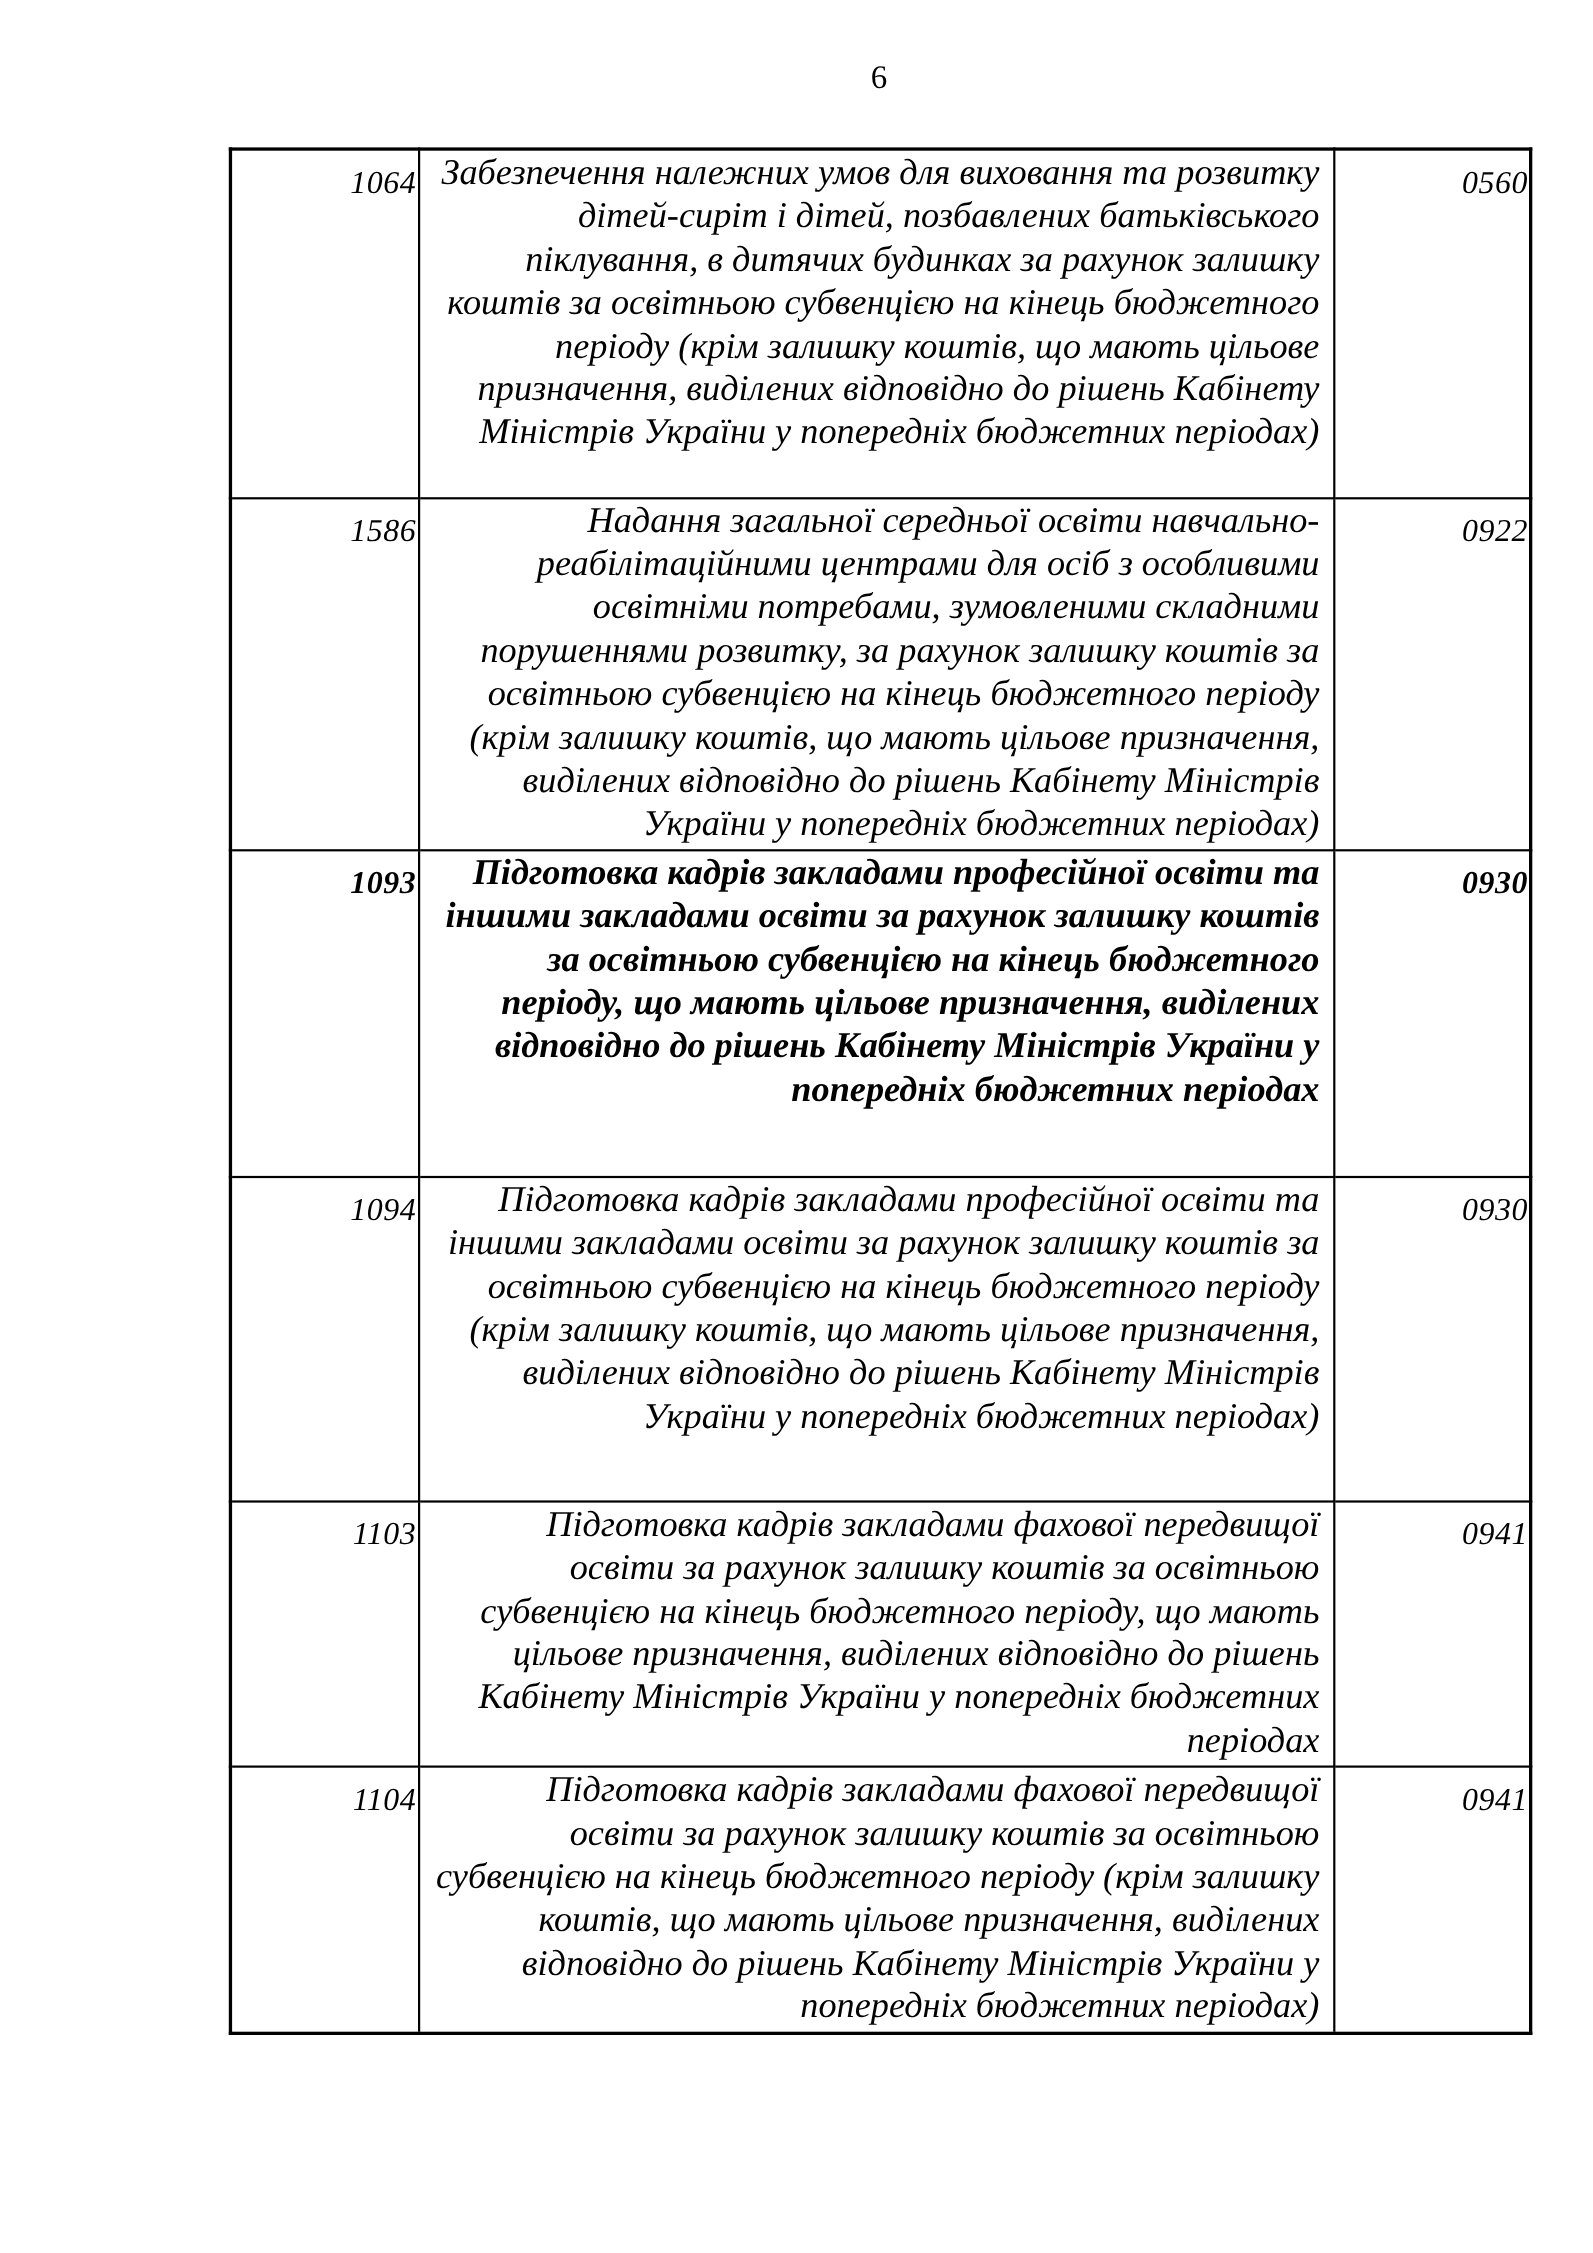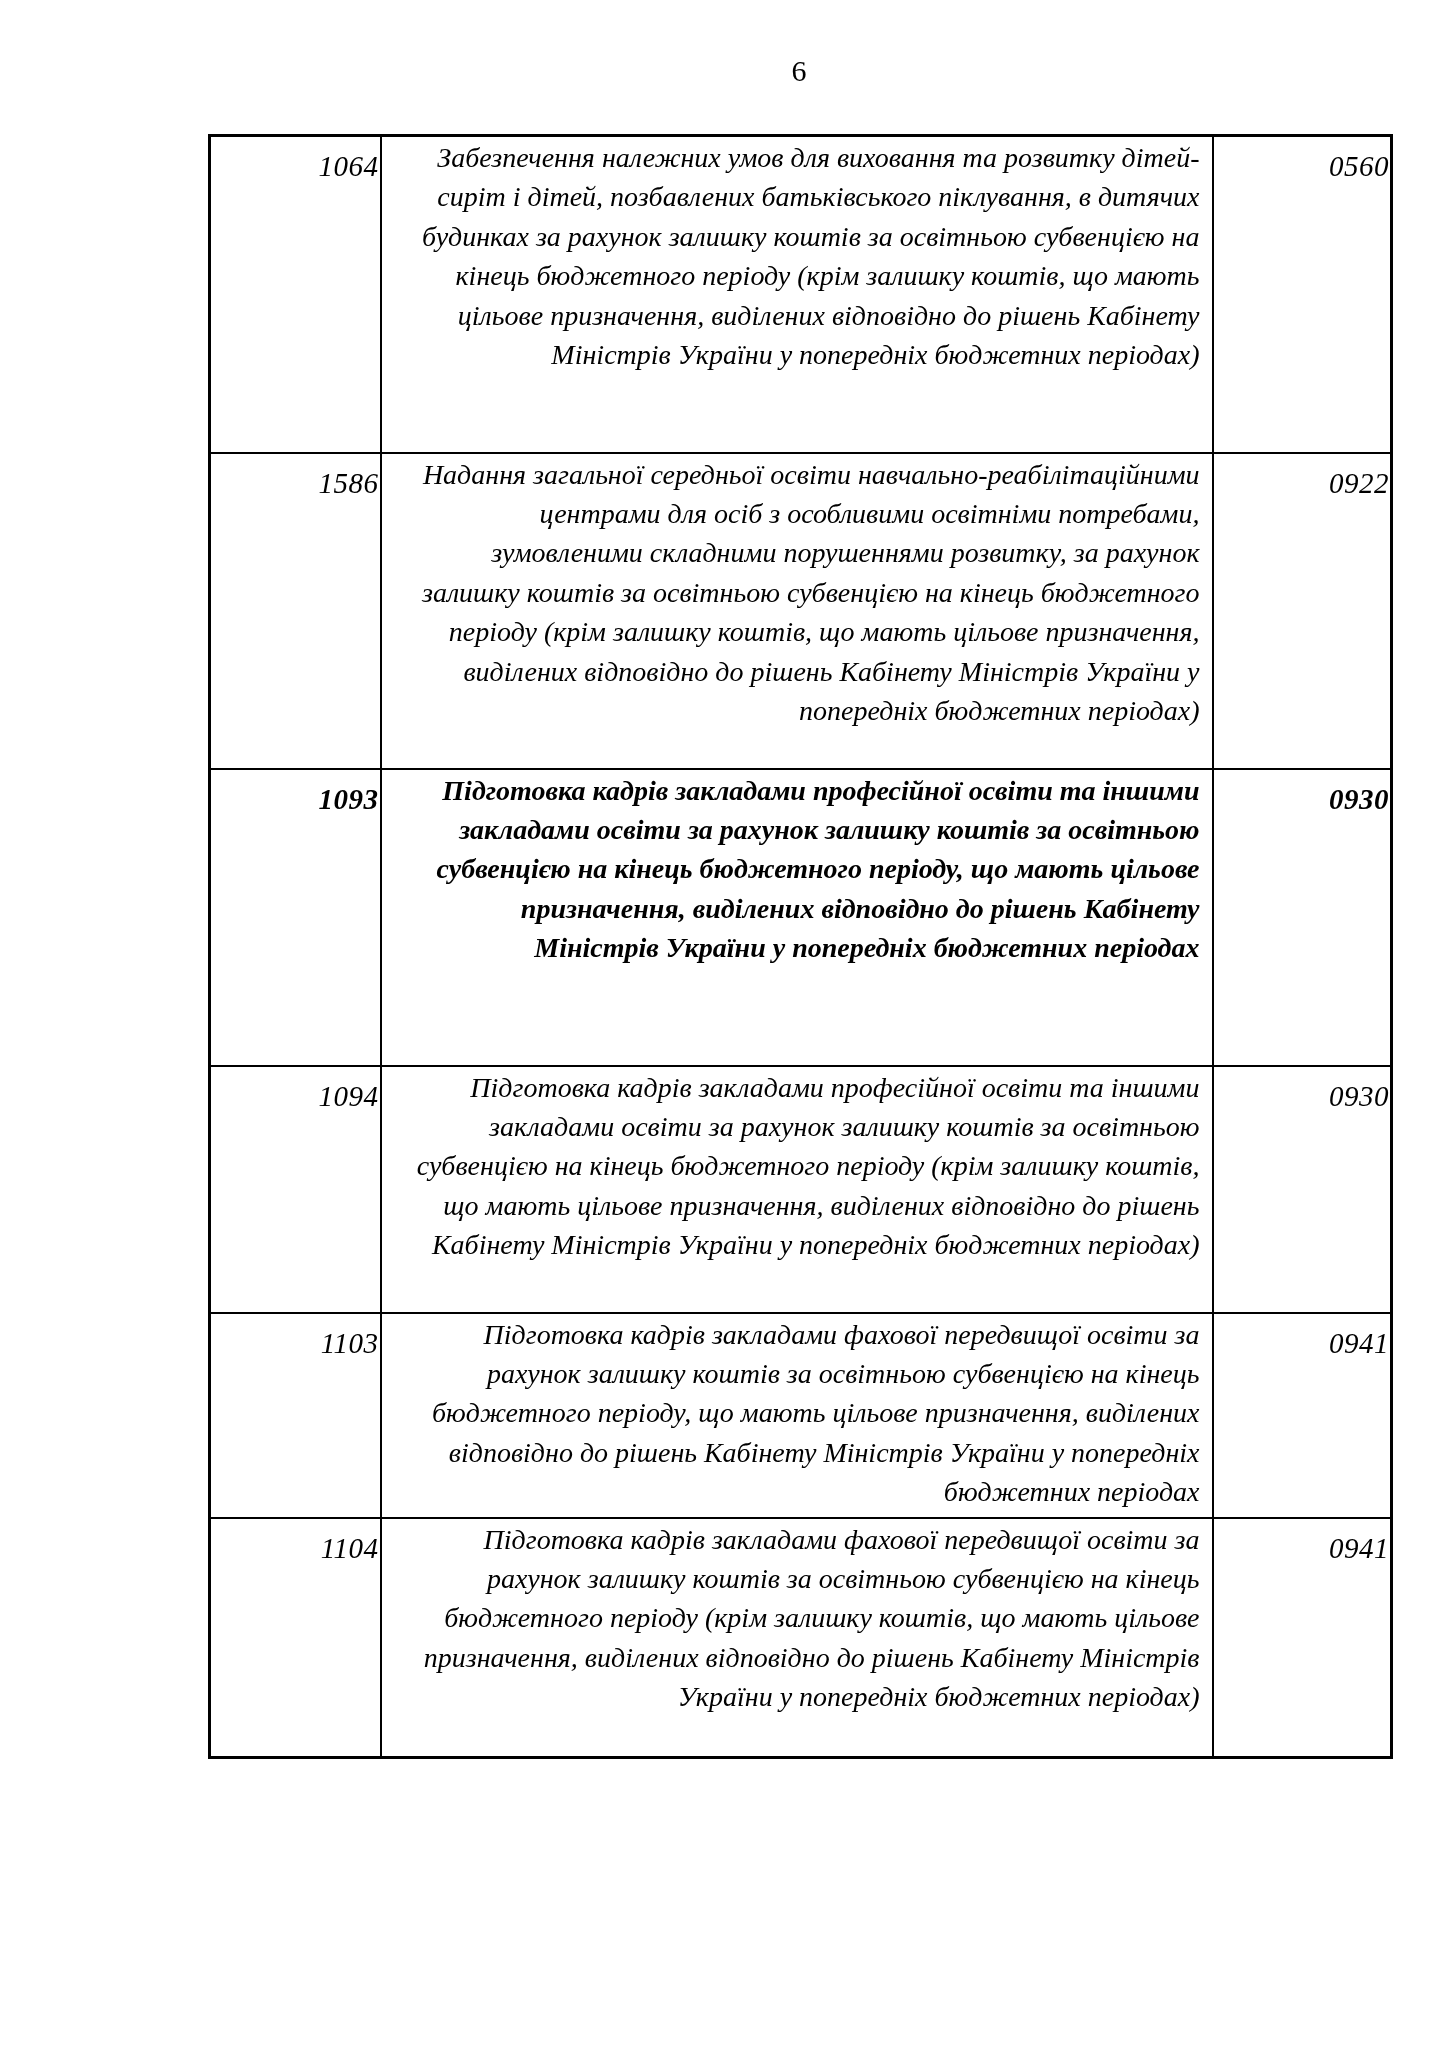--- a/index.html
+++ b/index.html
@@ -45,32 +45,32 @@
   col.c-code  { width: 171px; }
   col.c-desc  { width: 832px; }
   col.c-func  { width: 179px; }
   td.code-cell {
     text-align: center;
     font-size: 29px;
     padding-top: 13px;
     letter-spacing: 0.5px;
   }
   td.desc-cell {
-    font-size: 28px;
+    font-size: 33px;
     line-height: 39.4px;
     text-align: justify;
     padding: 1px 12px 2px 12px;
   }
   td.desc-cell.continued {
     text-align-last: justify;
   }
   tr.h0 { height: 317px; }
   tr.h1 { height: 316px; }
   tr.h2 { height: 297px; font-weight: bold; }
-  tr.h3 { height: 247px; }
+  tr.h3 { height: 295px; }
   tr.h4 { height: 205px; }
   tr.h5 { height: 240px; }
   tr.h6 { height: 120px; }
 </style>
 </head>
 <body>
 
 <div class="sheet">
 
   <div class="page-number">6</div>

